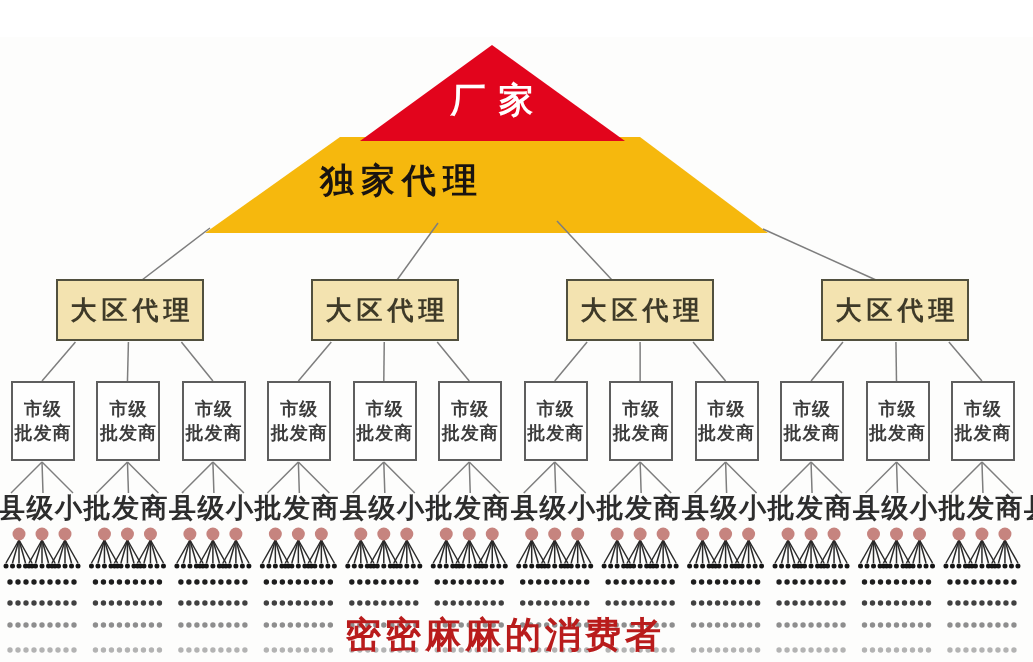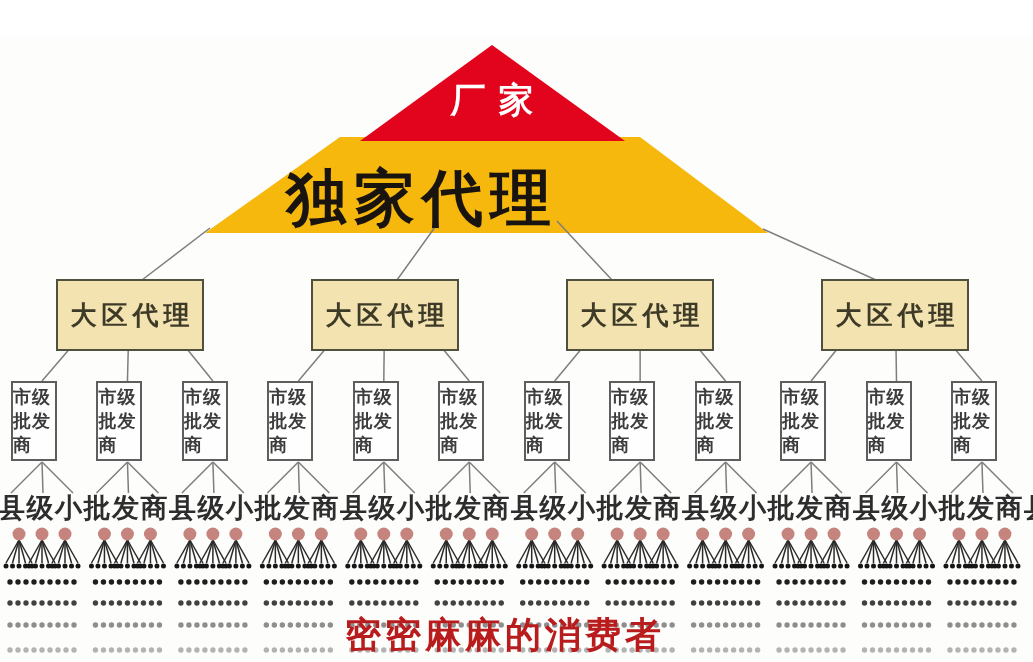--- a/index.html
+++ b/index.html
@@ -9,34 +9,34 @@
     font-family:Liberation Serif, serif;
     margin-top:37px;
   }
   #diagram-svg{position:absolute;left:0;top:0;z-index:1;}
   .factory-label{
     top:40px;left:492px;transform:translateX(-50%);
     font-size:35px;font-weight:700;letter-spacing:13px;text-indent:13px;
     white-space:nowrap;z-index:2;position:absolute;
   }
   .agent-label{
-    top:121px;left:422px;transform:translateX(-50%);
-    font-size:61px;font-weight:700;letter-spacing:7px;
+    top:121px;left:402px;transform:translateX(-50%);
+    font-size:34px;font-weight:700;letter-spacing:7px;
     white-space:nowrap;z-index:2;position:absolute;
   }
   .region-box{
     position:absolute;z-index:2;box-sizing:border-box;
-    width:148px;height:72px;border:2px solid;
+    width:148px;height:62px;border:2px solid;
     display:flex;align-items:center;justify-content:center;
   }
   .region-box span{font-size:26px;font-weight:700;letter-spacing:5px;text-indent:5px;white-space:nowrap;}
   .city-box{
     position:absolute;z-index:2;box-sizing:border-box;
-    width:46px;height:80px;border:2px solid;
-    display:flex;align-items:center;justify-content:center;text-align:left;
+    width:64px;height:80px;border:2px solid;
+    display:flex;align-items:center;justify-content:center;text-align:center;
   }
   .city-box span{font-size:18px;font-weight:700;line-height:1.35;letter-spacing:1px;white-space:pre-line;}
   .county-row{
     position:absolute;z-index:2;left:-2px;top:453px;width:1040px;
     font-size:27px;font-weight:700;letter-spacing:1.5px;
     white-space:nowrap;overflow:hidden;
   }
   .consumers-caption{
     position:absolute;z-index:3;left:505px;top:574px;transform:translateX(-50%);
     font-size:36px;font-weight:700;letter-spacing:4px;white-space:nowrap;

